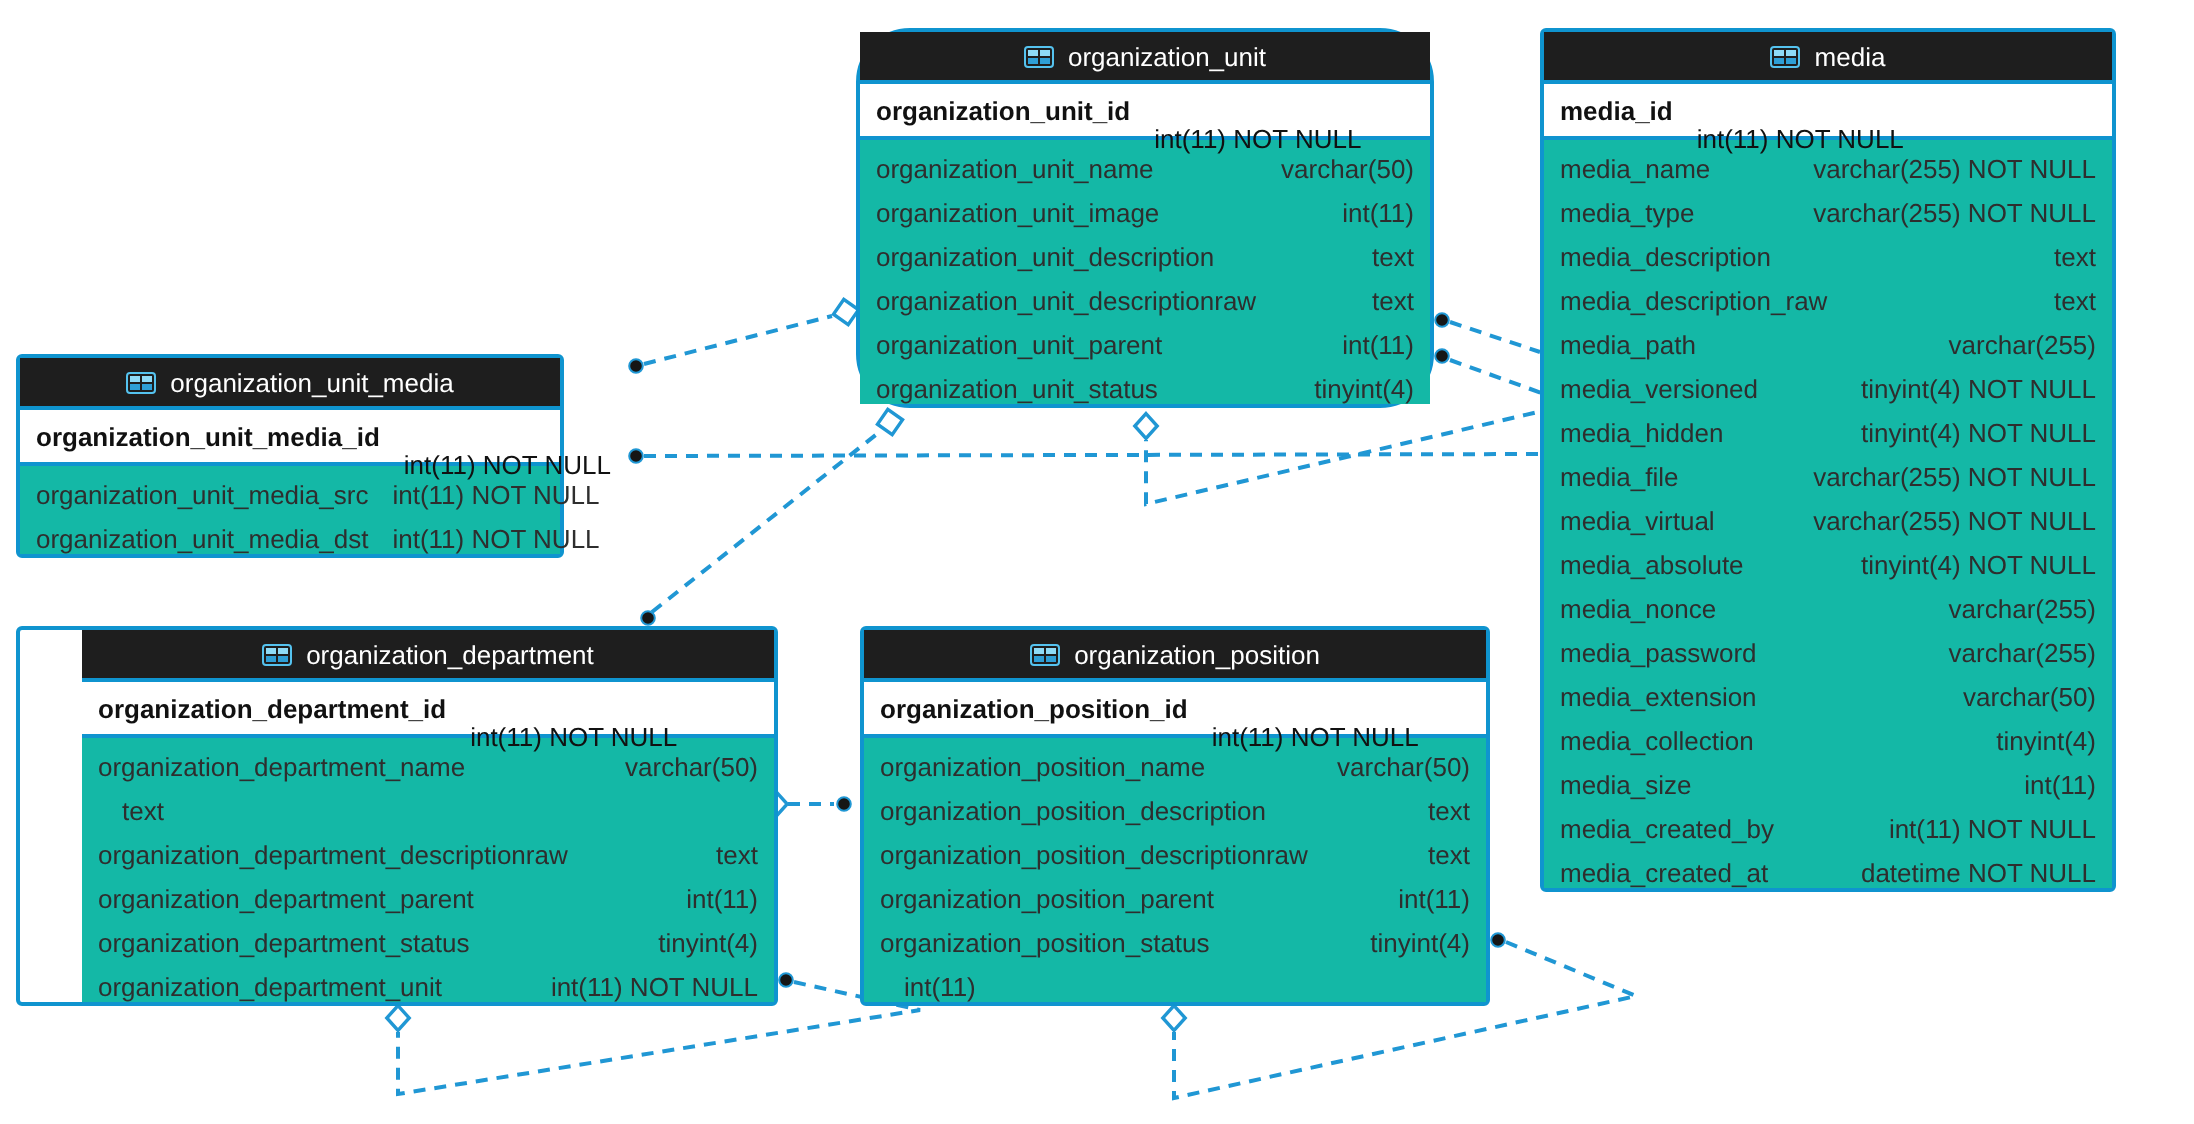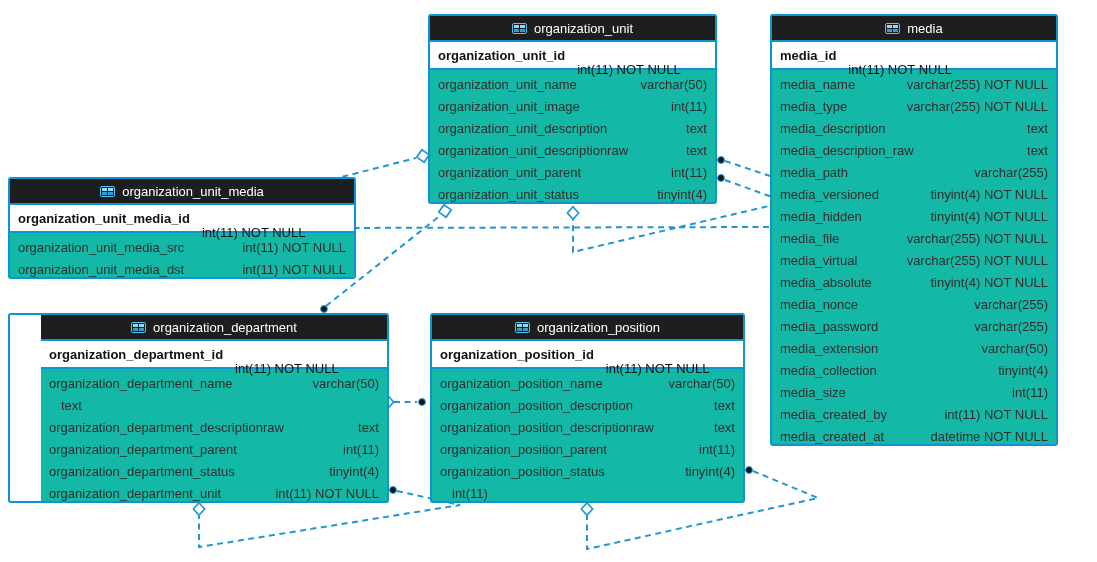--- a/index.html
+++ b/index.html
@@ -66,21 +66,21 @@
       <circle cx="422" cy="402" r="3.4" class="rel-dot"></circle>
       <polygon points="0,-6.2 5.6,0 0,6.2 -5.6,0" transform="translate(388,402)" class="rel-marker"></polygon>
       <polyline points="397,491 460,505 199,547 199,516" class="rel-line"></polyline>
       <circle cx="393" cy="490" r="3.4" class="rel-dot"></circle>
       <polygon points="0,-6.2 5.6,0 0,6.2 -5.6,0" transform="translate(199,509)" class="rel-marker"></polygon>
       <polyline points="753,471 818,498 587,549 587,516" class="rel-line"></polyline>
       <circle cx="749" cy="470" r="3.4" class="rel-dot"></circle>
       <polygon points="0,-6.2 5.6,0 0,6.2 -5.6,0" transform="translate(587,509)" class="rel-marker"></polygon>
     </svg>
   <div id="tables-layer">
-      <div class="tbl" style="left: 428px; top: 14px; width: 289px;">
+      <div class="tbl" style="left: 428px; top: 14px; width: 289px; border-radius: 27px;">
         <div class="tbl-header">
           <span>
             <svg class="tbl-icon" width="15" height="11" viewBox="0 0 15 11">
               <rect x="0.5" y="0.5" width="14" height="10" rx="1.5" fill="none" stroke="#55c3ef"></rect>
               <rect x="2" y="2" width="5" height="3" fill="#8edbf7"></rect>
               <rect x="8" y="2" width="5" height="3" fill="#8edbf7"></rect>
               <rect x="2" y="6" width="5" height="3" fill="#2e9fd6"></rect>
               <rect x="8" y="6" width="5" height="3" fill="#2e9fd6"></rect>
             </svg>
           </span>
@@ -194,21 +194,21 @@
         </div>
         <div class="field-row">
           <span class="f-name">media_created_by</span>
           <span class="f-type">int(11) NOT NULL</span>
         </div>
         <div class="field-row">
           <span class="f-name">media_created_at</span>
           <span class="f-type">datetime NOT NULL</span>
         </div>
       </div>
-      <div class="tbl" style="left: 8px; top: 177px; width: 348px;">
+      <div class="tbl" style="left: 8px; top: 177px; width: 274px;">
         <div class="tbl-header">
           <span>
             <svg class="tbl-icon" width="15" height="11" viewBox="0 0 15 11">
               <rect x="0.5" y="0.5" width="14" height="10" rx="1.5" fill="none" stroke="#55c3ef"></rect>
               <rect x="2" y="2" width="5" height="3" fill="#8edbf7"></rect>
               <rect x="8" y="2" width="5" height="3" fill="#8edbf7"></rect>
               <rect x="2" y="6" width="5" height="3" fill="#2e9fd6"></rect>
               <rect x="8" y="6" width="5" height="3" fill="#2e9fd6"></rect>
             </svg>
           </span>

